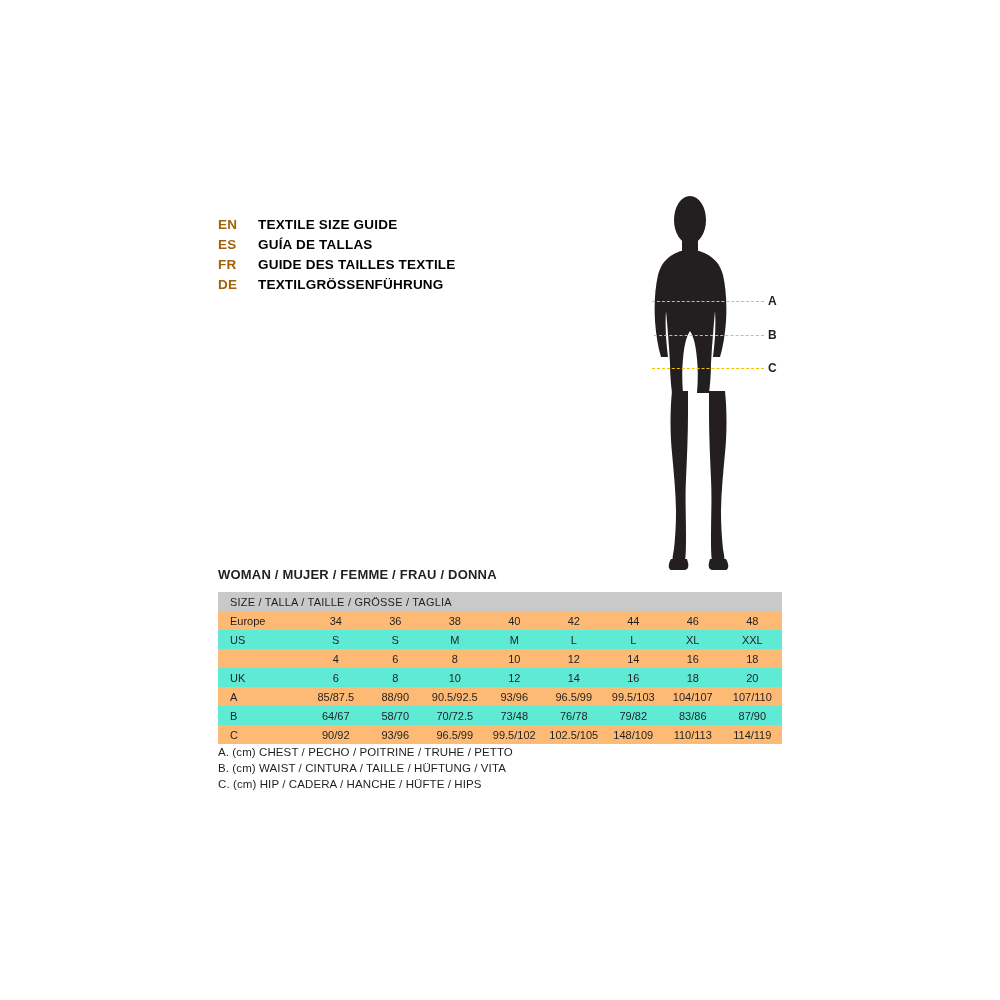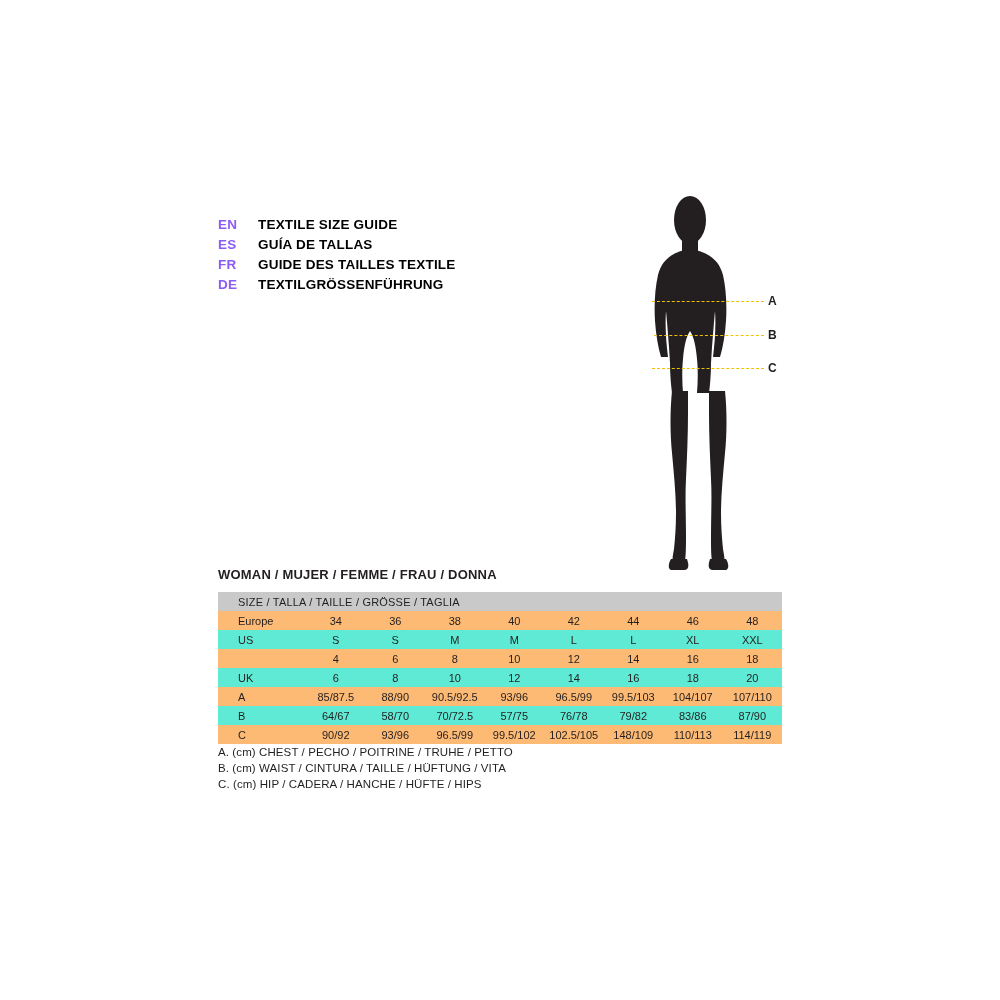--- a/index.html
+++ b/index.html
@@ -33,21 +33,21 @@
     display: flex;
     align-items: baseline;
     height: 20px;
     line-height: 20px;
   }
   .title-lang {
     width: 40px;
     font-size: 13.5px;
     font-weight: bold;
     letter-spacing: 0.2px;
-    color: #8b5cf6;
+    color: #a16207;
   }
   .title-text {
     font-size: 13.5px;
     font-weight: bold;
     letter-spacing: 0.2px;
     color: #000000;
     white-space: nowrap;
   }
 
   
@@ -97,21 +97,21 @@
     height: 19px;
     padding: 0 4px;
     text-align: center;
     font-weight: normal;
     color: #231f20;
     vertical-align: middle;
   }
   table.sizes td.lead, table.sizes th.lead {
     text-align: left;
     width: 88px;
-    padding-left: 20px;
+    padding-left: 12px;
   }
   tr.hdr th {
     background: #c9c9c9;
     text-align: left;
     font-size: 11px;
     font-weight: normal;
     letter-spacing: 0.2px;
   }
   tr.shade td { background: #5eead4; }
   tr.plain td { background: #fdba74; }
@@ -291,21 +291,21 @@
           <td>99.5/103</td>
           <td>104/107</td>
           <td>107/110</td>
         </tr>
 
         <tr class="shade">
           <td class="lead">B</td>
           <td>64/67</td>
           <td>58/70</td>
           <td>70/72.5</td>
-          <td>57/75</td>
+          <td>73/48</td>
           <td>76/78</td>
           <td>79/82</td>
           <td>83/86</td>
           <td>87/90</td>
         </tr>
 
         <tr class="plain">
           <td class="lead">C</td>
           <td>90/92</td>
           <td>93/96</td>

